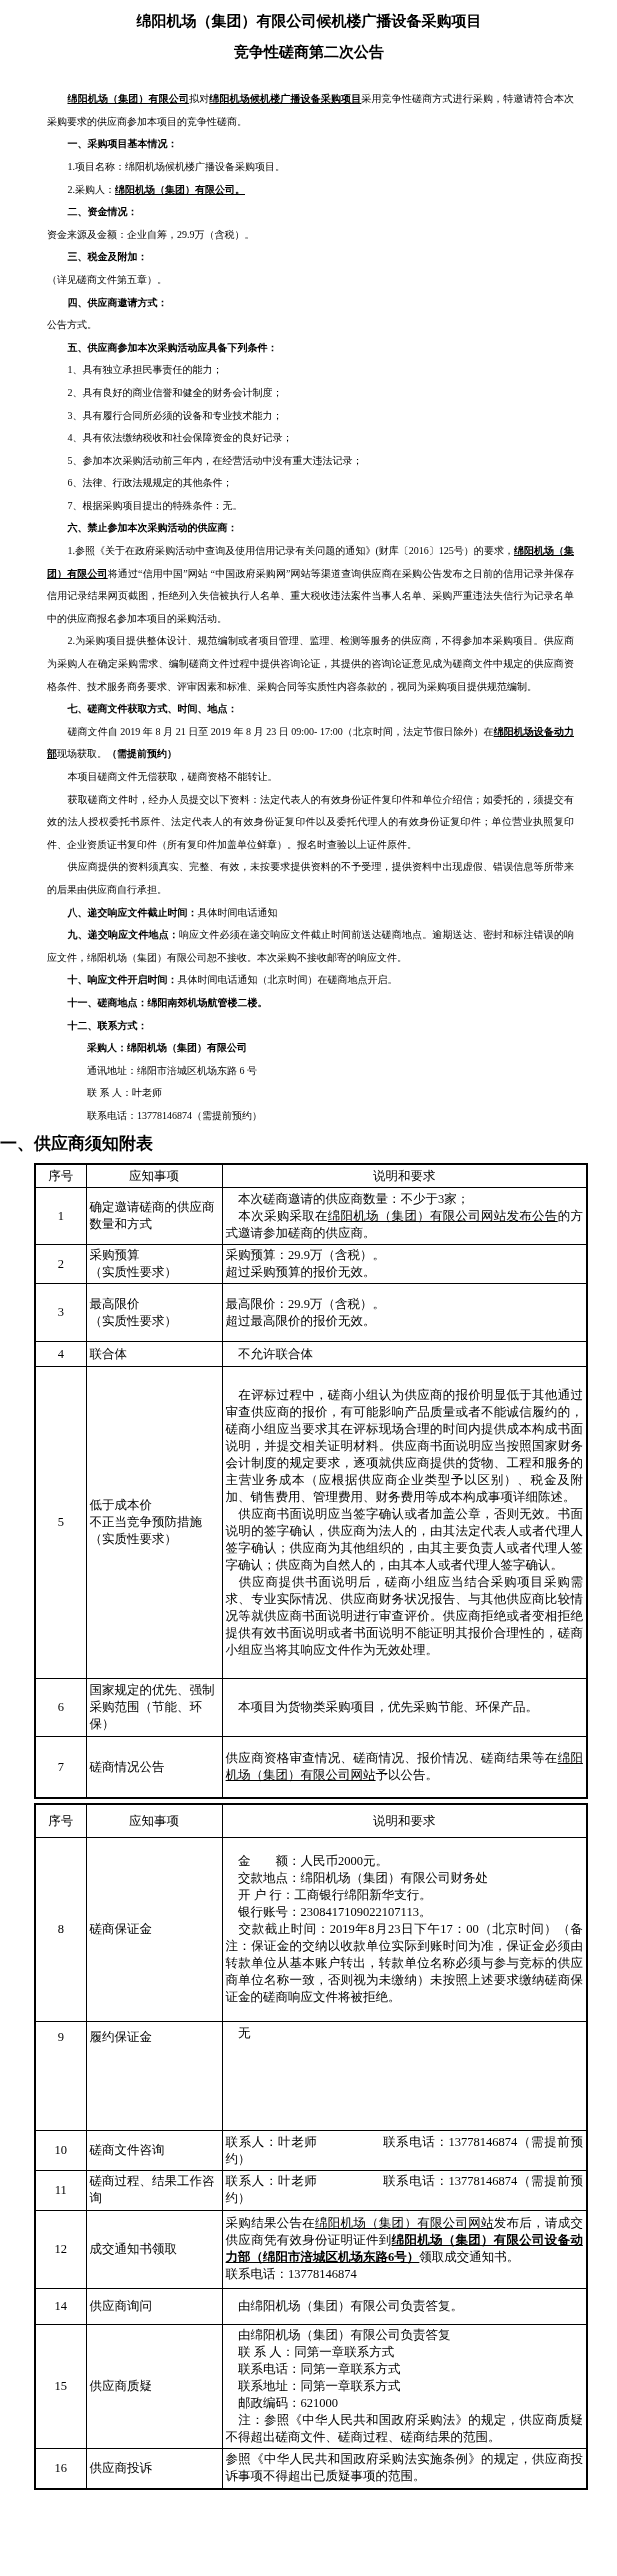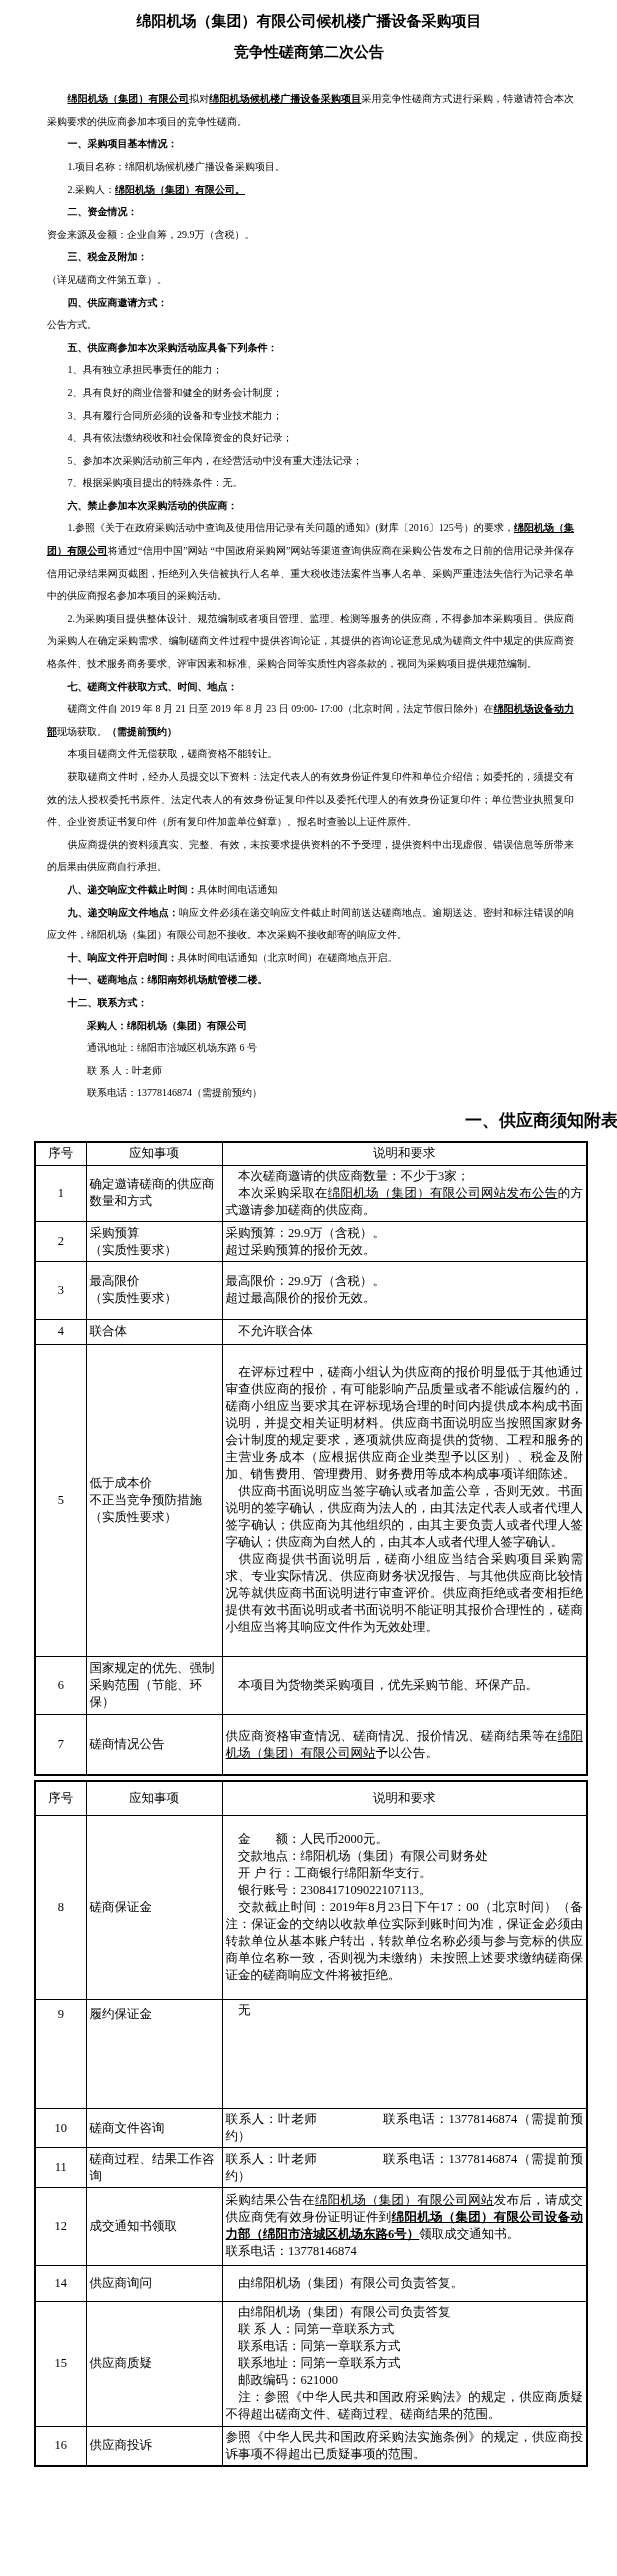--- a/index.html
+++ b/index.html
@@ -17,23 +17,22 @@
     text-align:justify;
   }
   .para { margin:0; }
   .para.indent  { text-indent:2.05em; }
   .para.heading { text-indent:2.05em; font-weight:bold; }
   .para.flush   { text-indent:0; }
   .para.contact { padding-left:4em; text-indent:0; }
   .b { font-weight:bold; }
   .u { text-decoration:underline; }
   .annex-title {
-    margin-top:4.7px; text-align:right; font-weight:bold; font-size:17px;
+    margin-top:4.7px; text-align:left; font-weight:bold; font-size:17px;
     line-height:23.4px;
-    font-family:Liberation Mono, monospace;
   }
   table.notice {
     margin:7.8px 0 0 34px; width:552px; border-collapse:collapse;
     border:2.3px solid #000; font-size:12.5px; line-height:17px;
     table-layout:fixed;
   }
   table.notice + table.notice { margin-top:3.9px; }
   table.notice th, table.notice td {
     border:1.6px solid #000; vertical-align:middle; padding:2.3px 3.1px;
     font-weight:normal;
@@ -85,20 +84,21 @@
       <p class="para heading"><span>三、税金及附加：</span></p>
       <p class="para flush"><span>（详见磋商文件第五章）。</span></p>
       <p class="para heading"><span>四、供应商邀请方式：</span></p>
       <p class="para flush"><span>公告方式。</span></p>
       <p class="para heading"><span>五、供应商参加本次采购活动应具备下列条件：</span></p>
       <p class="para indent"><span>1、具有独立承担民事责任的能力；</span></p>
       <p class="para indent"><span>2、具有良好的商业信誉和健全的财务会计制度；</span></p>
       <p class="para indent"><span>3、具有履行合同所必须的设备和专业技术能力；</span></p>
       <p class="para indent"><span>4、具有依法缴纳税收和社会保障资金的良好记录；</span></p>
       <p class="para indent"><span>5、参加本次采购活动前三年内，在经营活动中没有重大违法记录；</span></p>
+      <p class="para indent"><span>6、法律、行政法规规定的其他条件；</span></p>
       <p class="para indent"><span>7、根据采购项目提出的特殊条件：无。</span></p>
       <p class="para heading"><span>六、禁止参加本次采购活动的供应商：</span></p>
       <p class="para indent"><span>1.参照《关于在政府采购活动中查询及使用信用记录有关问题的通知》(财库〔2016〕125号）的要求，</span><span class="b u">绵阳机场（集团）有限公司</span><span>将通过“信用中国”网站 “中国政府采购网”网站等渠道查询供应商在采购公告发布之日前的信用记录并保存信用记录结果网页截图，拒绝列入失信被执行人名单、重大税收违法案件当事人名单、采购严重违法失信行为记录名单中的供应商报名参加本项目的采购活动。</span></p>
       <p class="para indent"><span>2.为采购项目提供整体设计、规范编制或者项目管理、监理、检测等服务的供应商，不得参加本采购项目。供应商为采购人在确定采购需求、编制磋商文件过程中提供咨询论证，其提供的咨询论证意见成为磋商文件中规定的供应商资格条件、技术服务商务要求、评审因素和标准、采购合同等实质性内容条款的，视同为采购项目提供规范编制。</span></p>
       <p class="para heading"><span>七、磋商文件获取方式、时间、地点：</span></p>
       <p class="para indent"><span>磋商文件自 2019 年 8 月 21 日至 2019 年 8 月 23 日 09:00- 17:00（北京时间，法定节假日除外）在</span><span class="b u">绵阳机场设备动力部</span><span>现场获取。</span><span class="b">（需提前预约）</span></p>
       <p class="para indent"><span>本项目磋商文件无偿获取，磋商资格不能转让。</span></p>
       <p class="para indent"><span>获取磋商文件时，经办人员提交以下资料：法定代表人的有效身份证件复印件和单位介绍信；如委托的，须提交有效的法人授权委托书原件、法定代表人的有效身份证复印件以及委托代理人的有效身份证复印件；单位营业执照复印件、企业资质证书复印件（所有复印件加盖单位鲜章）。报名时查验以上证件原件。</span></p>
       <p class="para indent"><span>供应商提供的资料须真实、完整、有效，未按要求提供资料的不予受理，提供资料中出现虚假、错误信息等所带来的后果由供应商自行承担。</span></p>
       <p class="para indent"><span class="b">八、递交响应文件截止时间：</span><span>具体时间电话通知</span></p>

